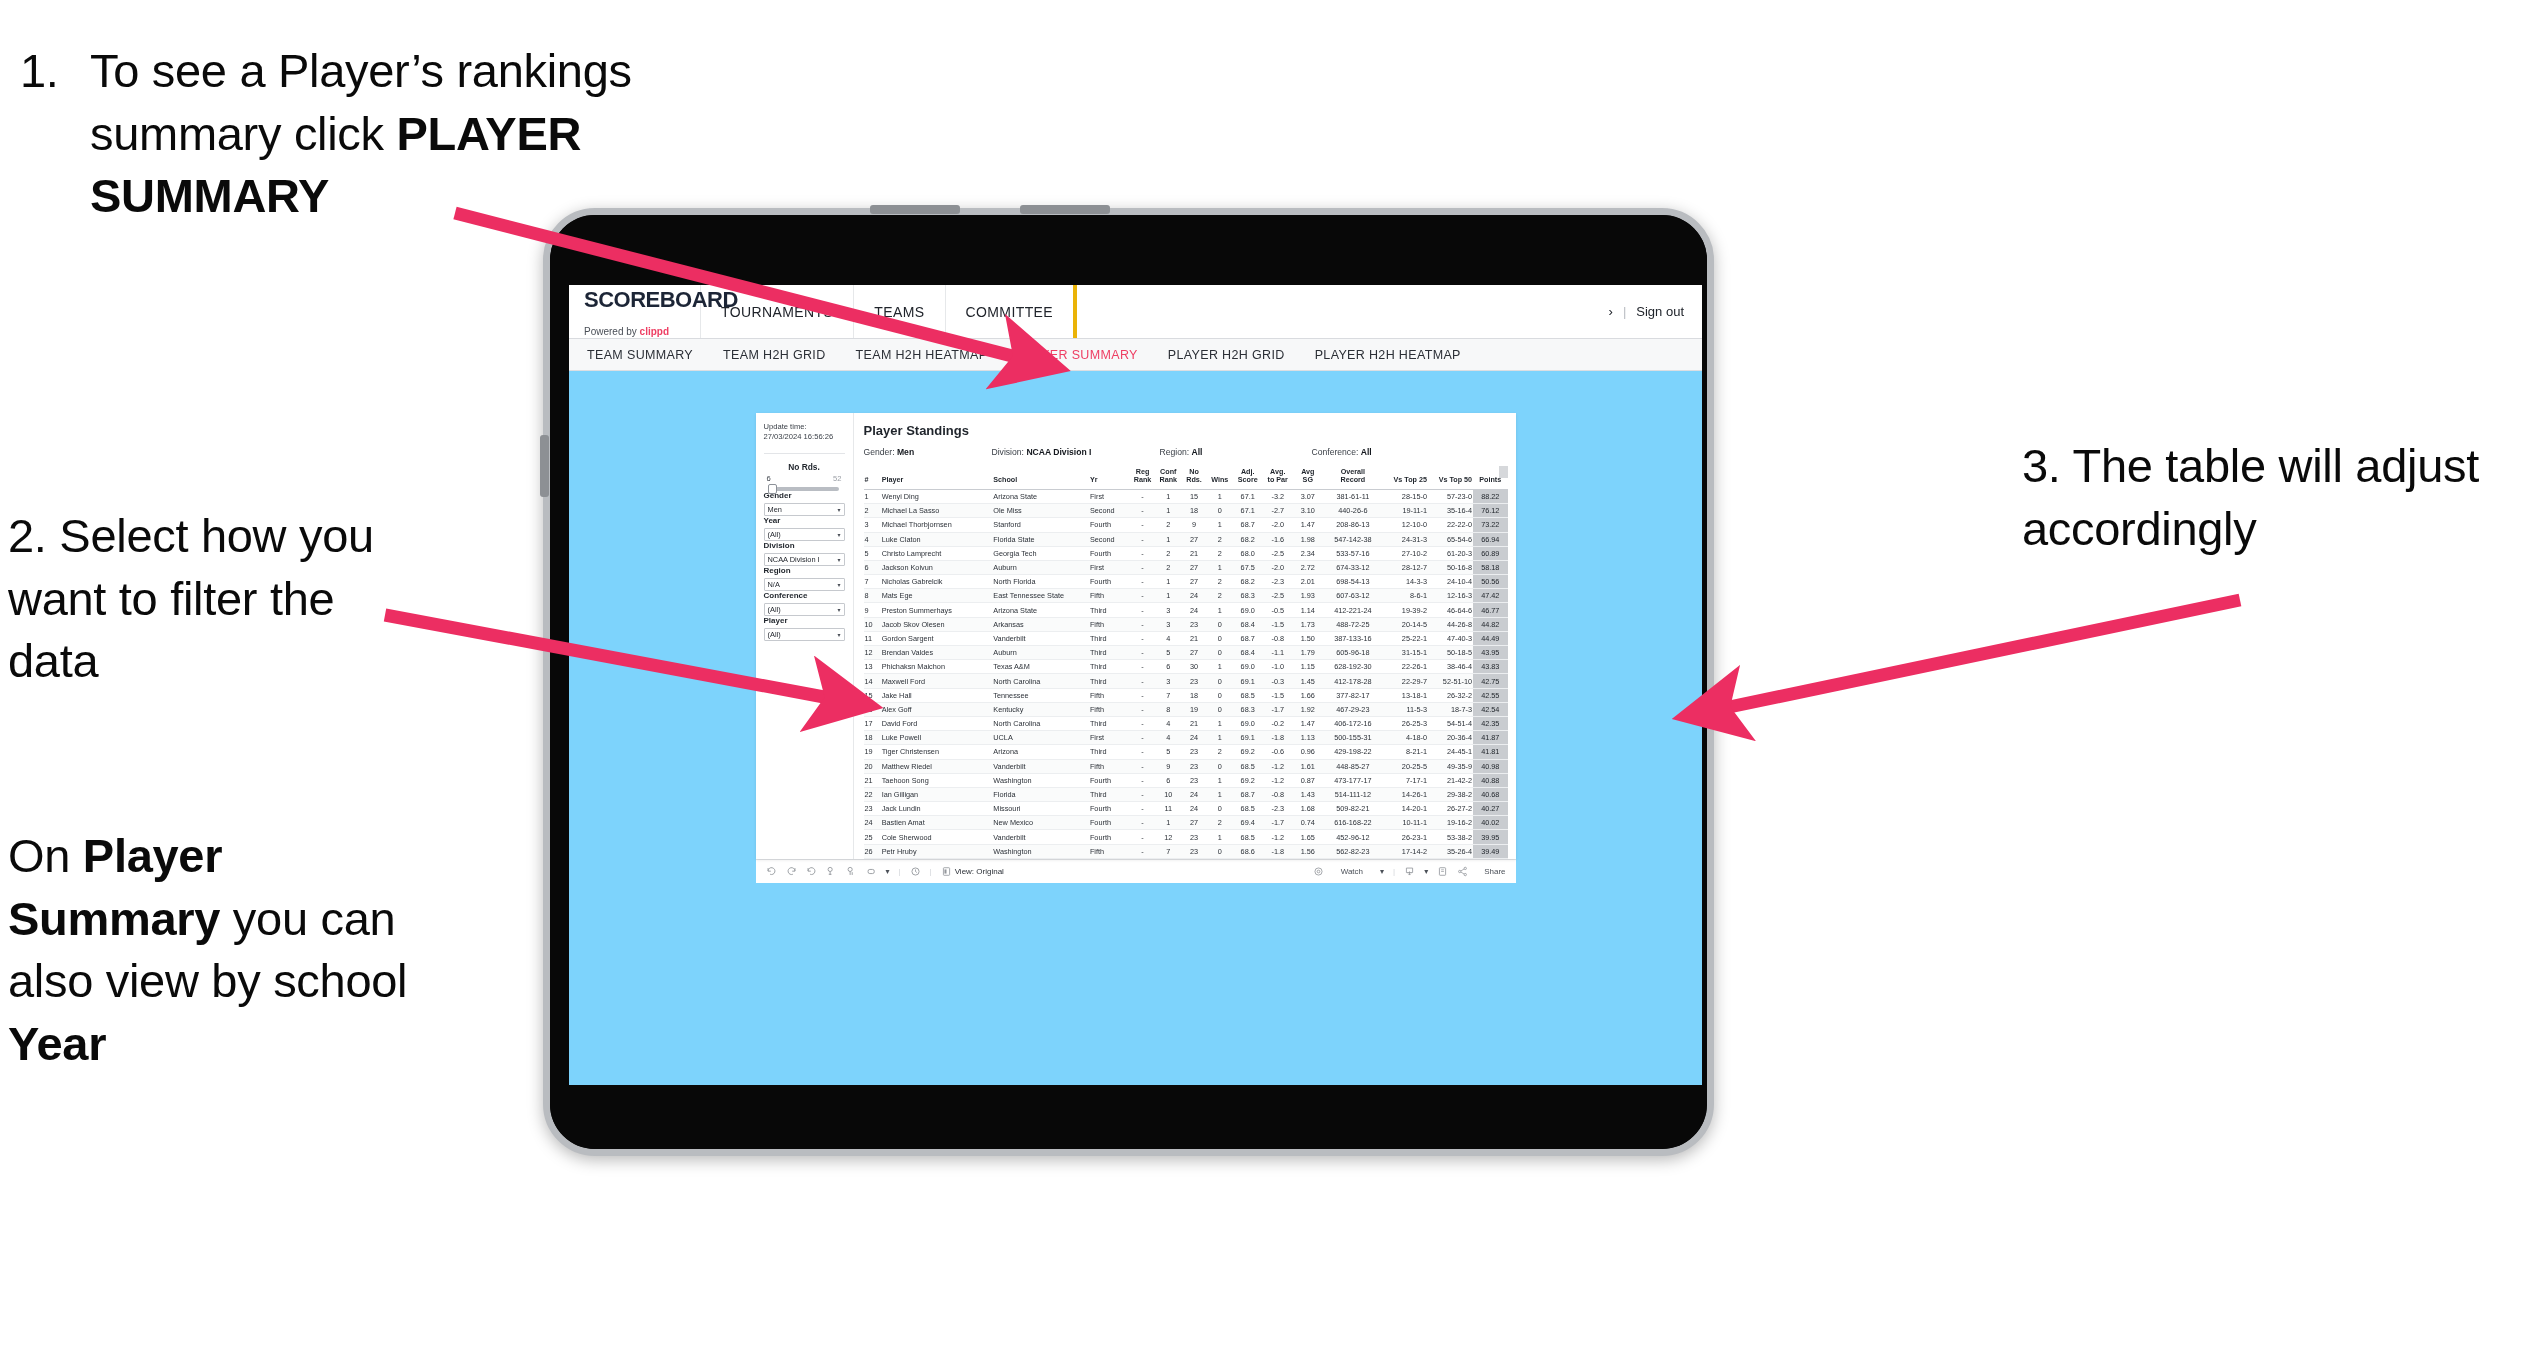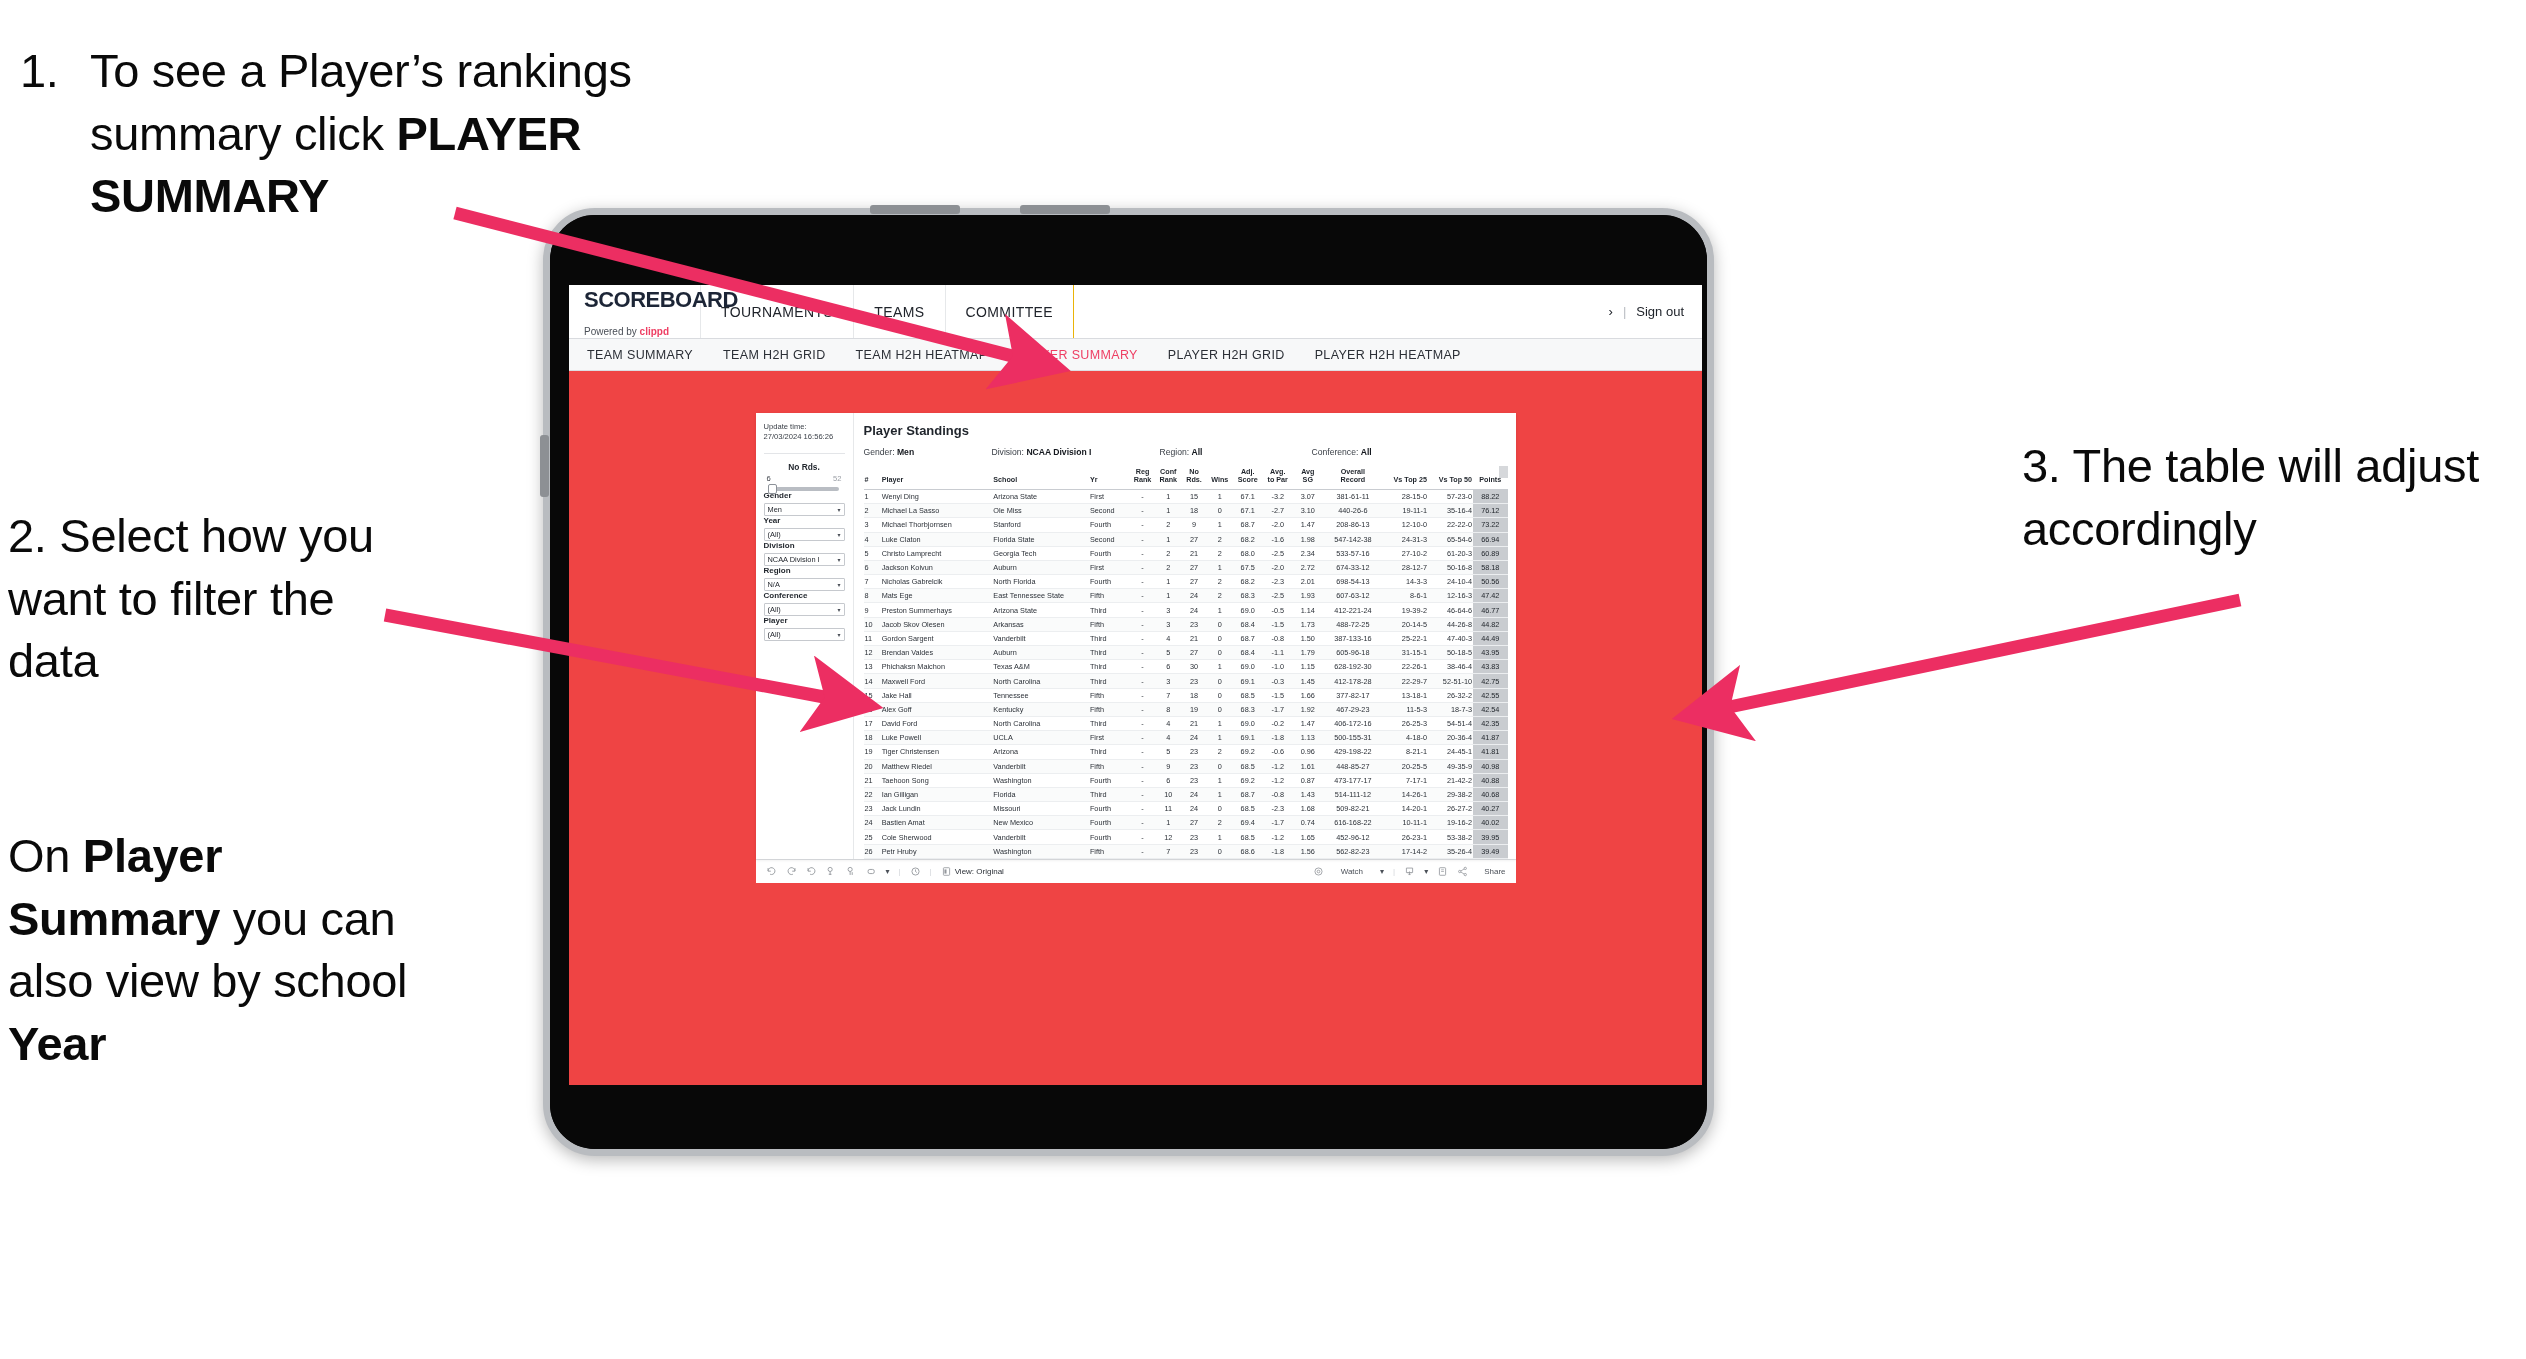--- a/index.html
+++ b/index.html
@@ -47,33 +47,33 @@
                 border-bottom:1px solid #d9dbdf; }
   #logo-box { width:132px; display:flex; flex-direction:column; justify-content:center;
               padding-left:15px; border-right:1px solid #e6e8ea; }
   #logo-main { font-size:22px; font-weight:700; letter-spacing:-0.5px; color:#1c2536;
                font-family:"Liberation Sans", sans-serif; transform:scaleX(1.0); }
   #logo-sub { font-size:10px; color:#4a4f57; margin-top:13px; }
   #logo-sub .brand { color:#ee3e63; font-weight:700; }
   .navtop { display:flex; align-items:center; padding:0 20px; font-size:14px;
             color:#20242b; letter-spacing:.4px; border-right:1px solid #e6e8ea;
             white-space:nowrap; }
-  #nav-committee { border-right:1px solid #eab308; }
+  #nav-committee { border-right:4px solid #eab308; }
   #header-right { margin-left:auto; display:flex; align-items:center; padding-right:18px;
                   font-size:13px; color:#20242b; gap:10px; }
   #hr-sep { color:#b8bcc2; }
 
   
   #subnav { height:32px; background:#f7f8f9; display:flex; align-items:center;
             padding-left:18px; gap:30px; border-bottom:1px solid #dcdee2; }
   .subtab { font-size:12.5px; color:#2b2f36; letter-spacing:.35px; white-space:nowrap; }
   .subtab.active { color:#ee3e63; }
 
   
-  #dash { position:relative; height:714px; background:#ef4444; padding-top:42px; }
+  #dash { position:relative; height:714px; background:#7dd3fc; padding-top:42px; }
   #viz { position:relative; margin:0 auto; width:760px; background:#ffffff;
          box-shadow:0 1px 3px rgba(0,0,0,.10); display:flex; }
 
   
   #filters { width:98px; border-right:1px solid #e6e8ea; padding:9px 8px 10px 8px;
              flex:0 0 98px; }
   #upd { font-size:7.6px; color:#3b4048; line-height:1.38; }
   #filters hr { border:none; border-top:1px solid #e3e5e8; margin:10px 0 8px 0; }
   .fgroup { margin-bottom:0; }
   .flabel { font-size:8px; font-weight:700; color:#1f242b; margin-bottom:3px; }

